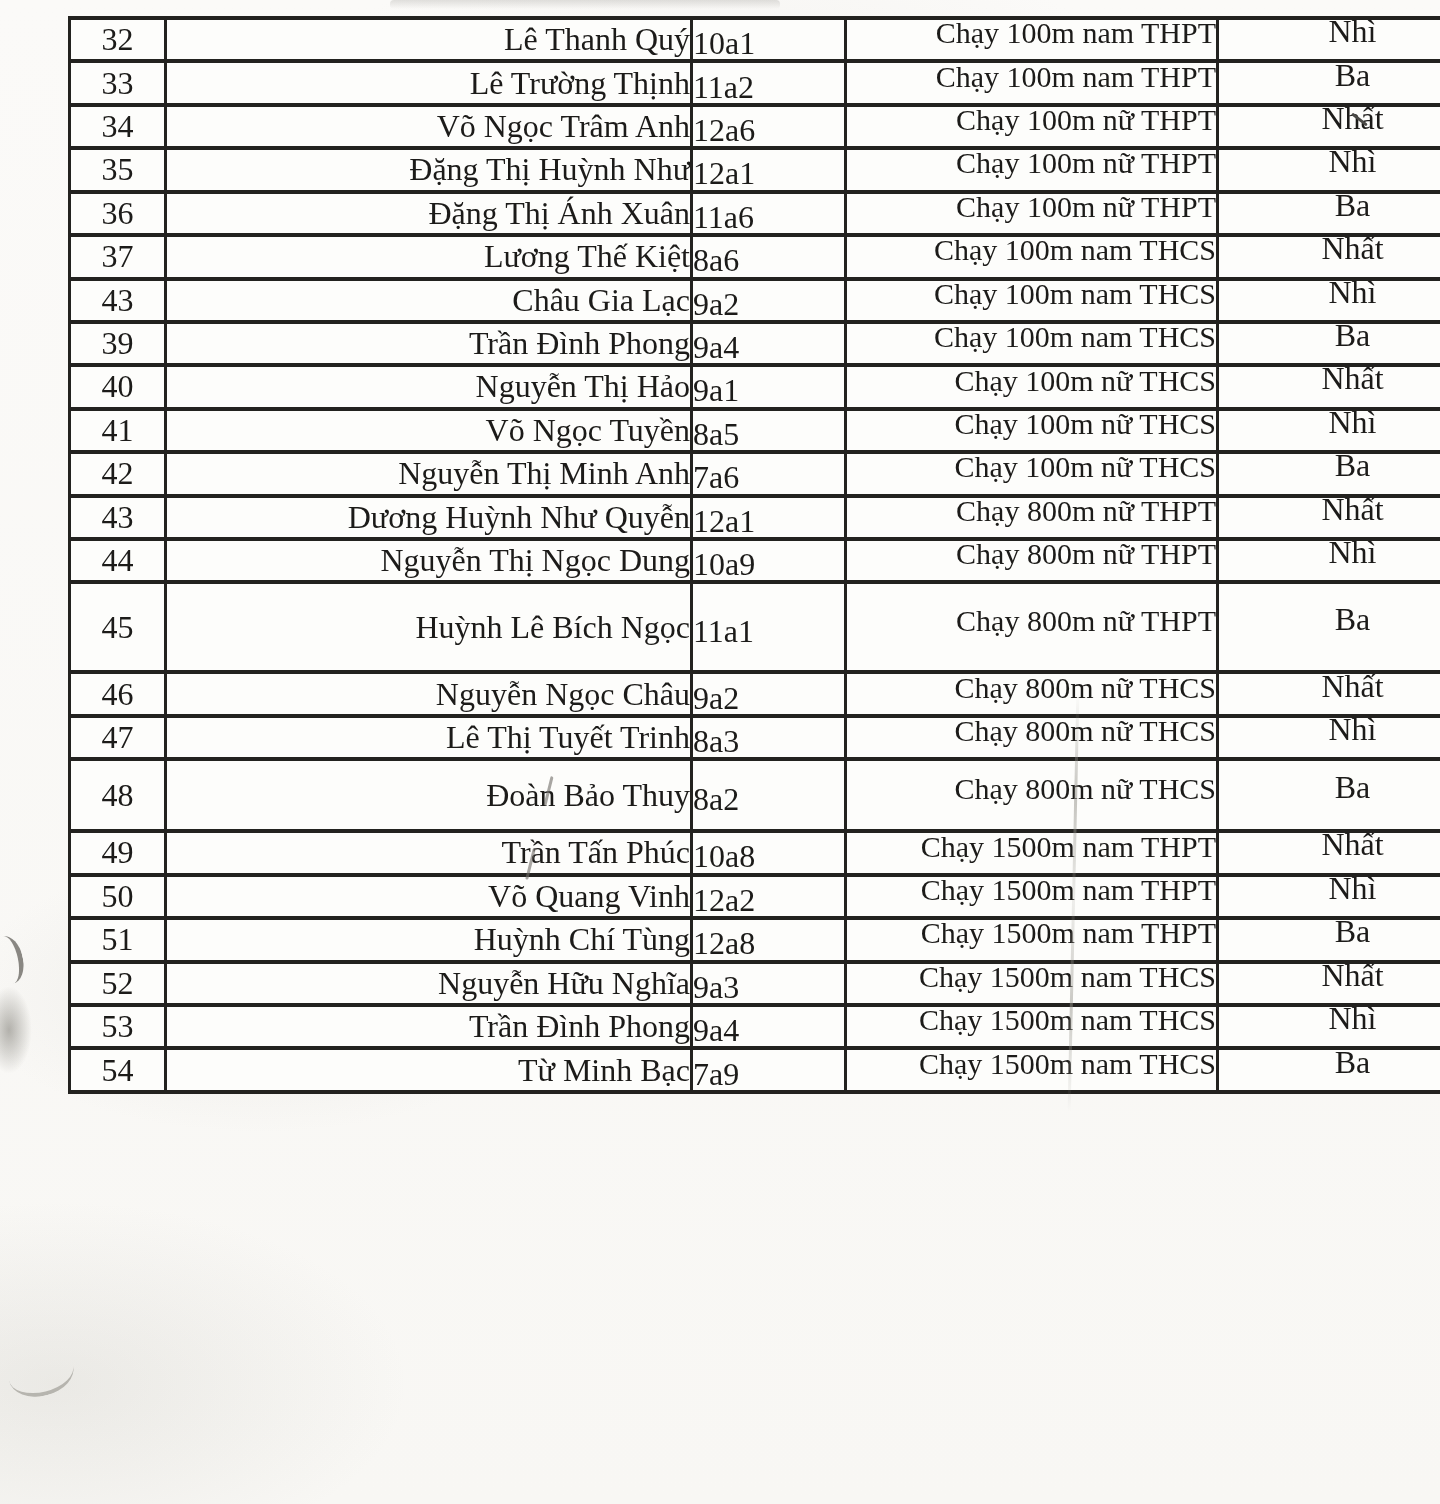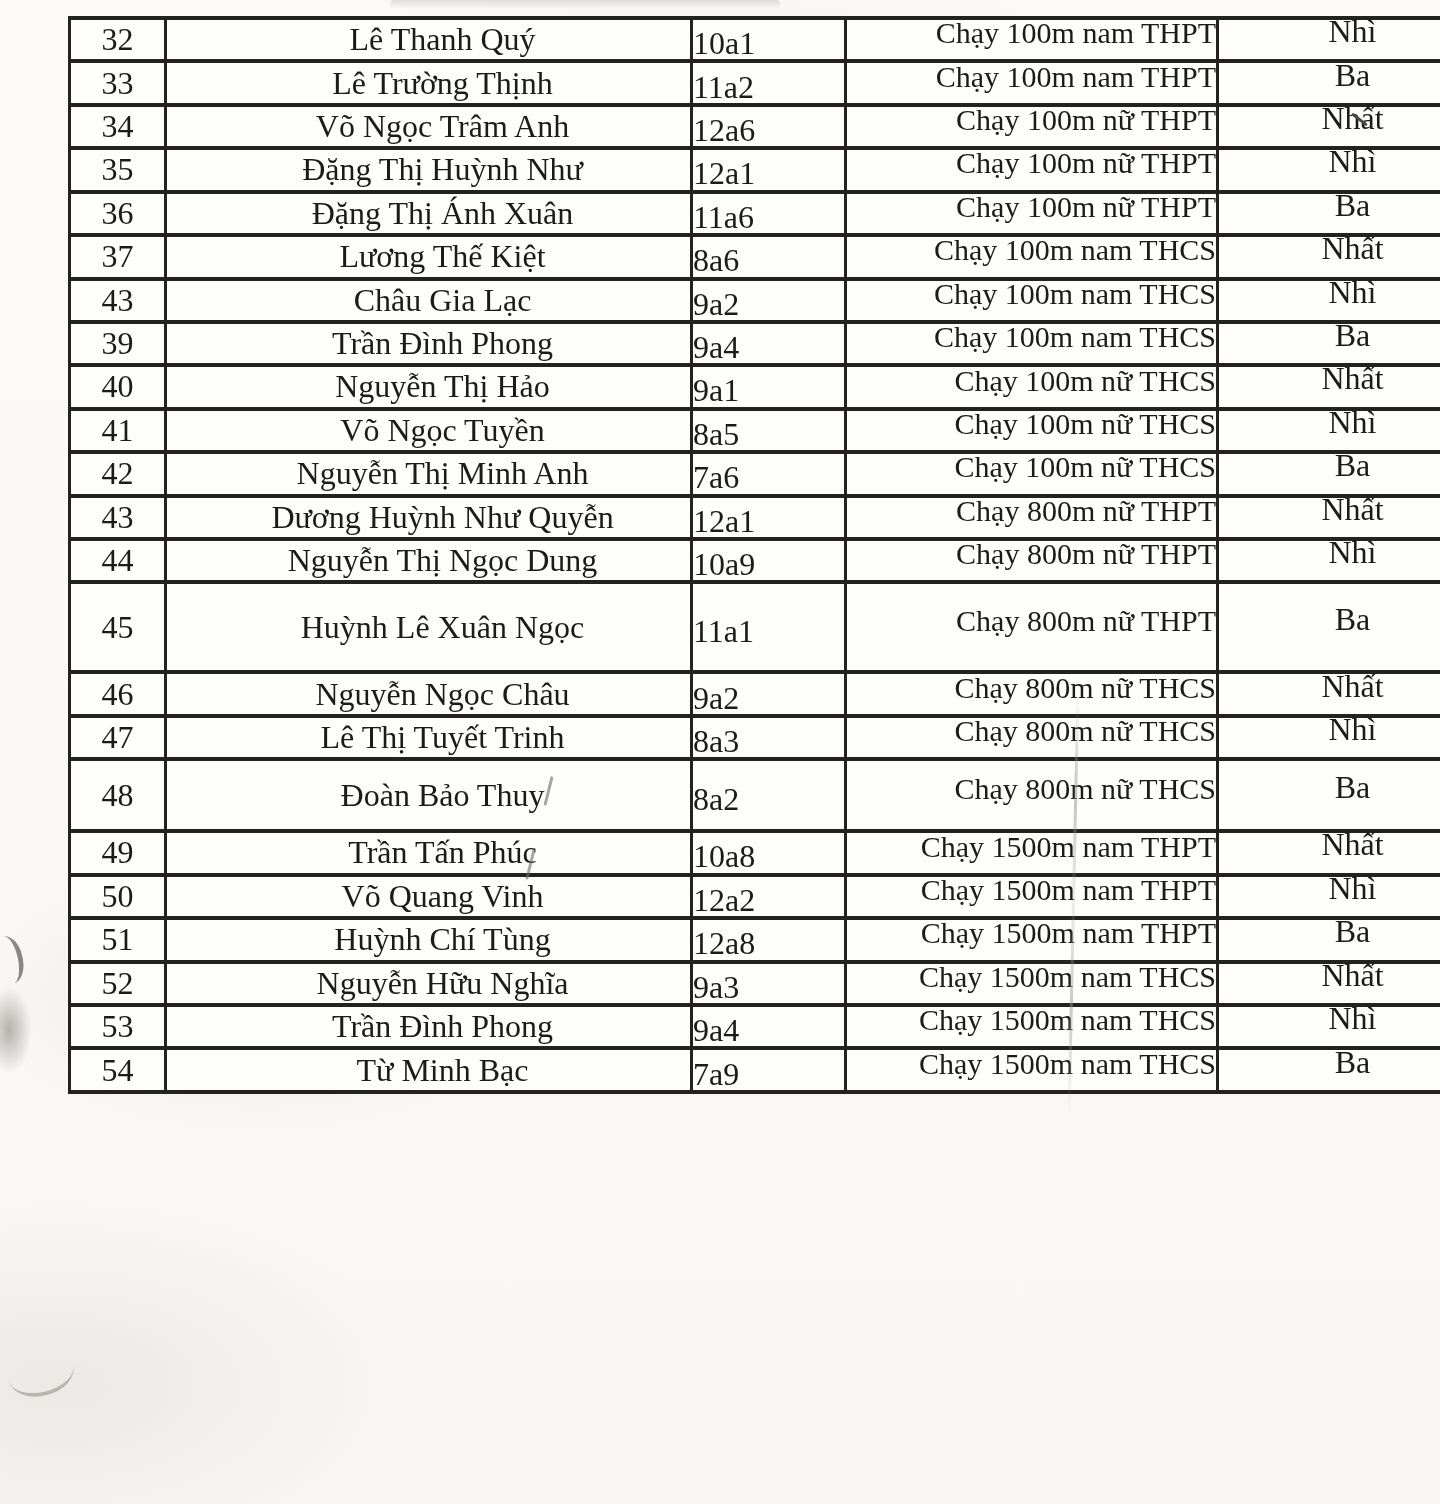--- a/index.html
+++ b/index.html
@@ -47,21 +47,21 @@
     padding: 0;
     overflow: hidden;
     white-space: nowrap;
   }
   tbody tr:nth-child(14) { height: 90px; }
   tbody tr:nth-child(17) { height: 72px; }
 
   .cv { display: inline-block; }
 
   td.c-stt   { text-align: center; }
-  td.c-name  { text-align: center; padding-left: 28px; }
+  td.c-name  { text-align: right; padding-left: 28px; }
   td.c-class { text-align: left; }
   td.c-event { text-align: right; font-size: 30px; }
   td.c-prize { text-align: center; }
 
   
   td.c-class .cv { transform: translateY(4px); }
   td.c-event .cv { transform: translateY(-7px); }
   td.c-prize .cv { transform: translateY(-8px); margin-left: 44px; }
 
   .artifact { position: absolute; pointer-events: none; }
@@ -202,21 +202,21 @@
     </tr>
         <tr>
       <td class="c-stt"><span class="cv">44</span></td>
       <td class="c-name"><span class="cv">Nguyễn Thị Ngọc Dung</span></td>
       <td class="c-class"><span class="cv">10a9</span></td>
       <td class="c-event"><span class="cv">Chạy 800m nữ THPT</span></td>
       <td class="c-prize"><span class="cv">Nhì</span></td>
     </tr>
         <tr>
       <td class="c-stt"><span class="cv">45</span></td>
-      <td class="c-name"><span class="cv">Huỳnh Lê Xuân Ngọc</span></td>
+      <td class="c-name"><span class="cv">Huỳnh Lê Bích Ngọc</span></td>
       <td class="c-class"><span class="cv">11a1</span></td>
       <td class="c-event"><span class="cv">Chạy 800m nữ THPT</span></td>
       <td class="c-prize"><span class="cv">Ba</span></td>
     </tr>
         <tr>
       <td class="c-stt"><span class="cv">46</span></td>
       <td class="c-name"><span class="cv">Nguyễn Ngọc Châu</span></td>
       <td class="c-class"><span class="cv">9a2</span></td>
       <td class="c-event"><span class="cv">Chạy 800m nữ THCS</span></td>
       <td class="c-prize"><span class="cv">Nhất</span></td>

